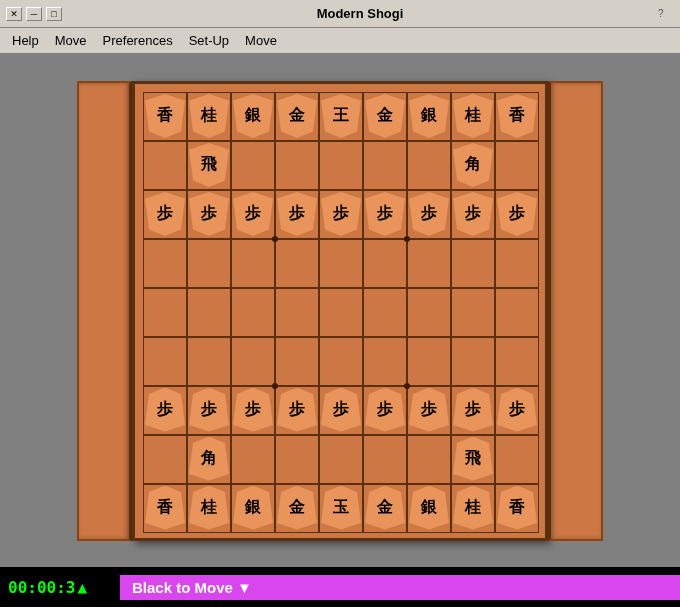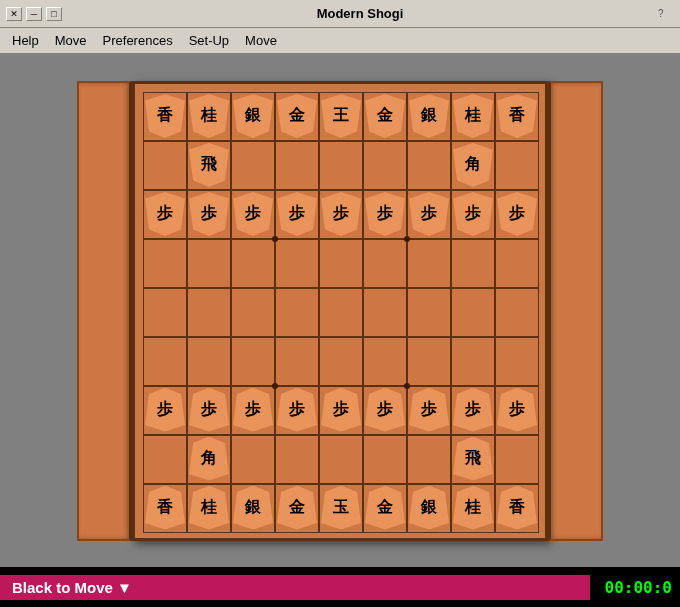--- a/index.html
+++ b/index.html
@@ -173,21 +173,21 @@
       padding: 0 8px;
       display: flex;
       align-items: center;
       gap: 2px;
       width: 120px;
     }
     #status-middle {
       flex: 1;
     }
     #turn-indicator {
-      background: #be185d;
+      background: #d946ef;
       color: #fff;
       font-size: 15px;
       font-weight: bold;
       padding: 4px 12px;
       display: flex;
       align-items: center;
       gap: 4px;
     }
     #timer-right {
       background: #000;
@@ -441,20 +441,23 @@
           <div class="piece" style="left: 354px; top: 394px;">
             <span class="piece-inner">香</span>
           </div>
         </div>
     </div>
     <div class="side-holder side-holder-right"></div>
   </div>
 </div>
 
 <div id="status-bar">
+  <div id="timer-left">
+    <span>00:00:3</span>
+      <span>▲</span>
+  </div>
   <div id="status-middle">
     <div id="turn-indicator">
       <span>Black to Move</span>
         <span>▼</span>
     </div>
   </div>
-  <div id="timer-right">00:00:0</div>
 </div>
 
 </body></html>

